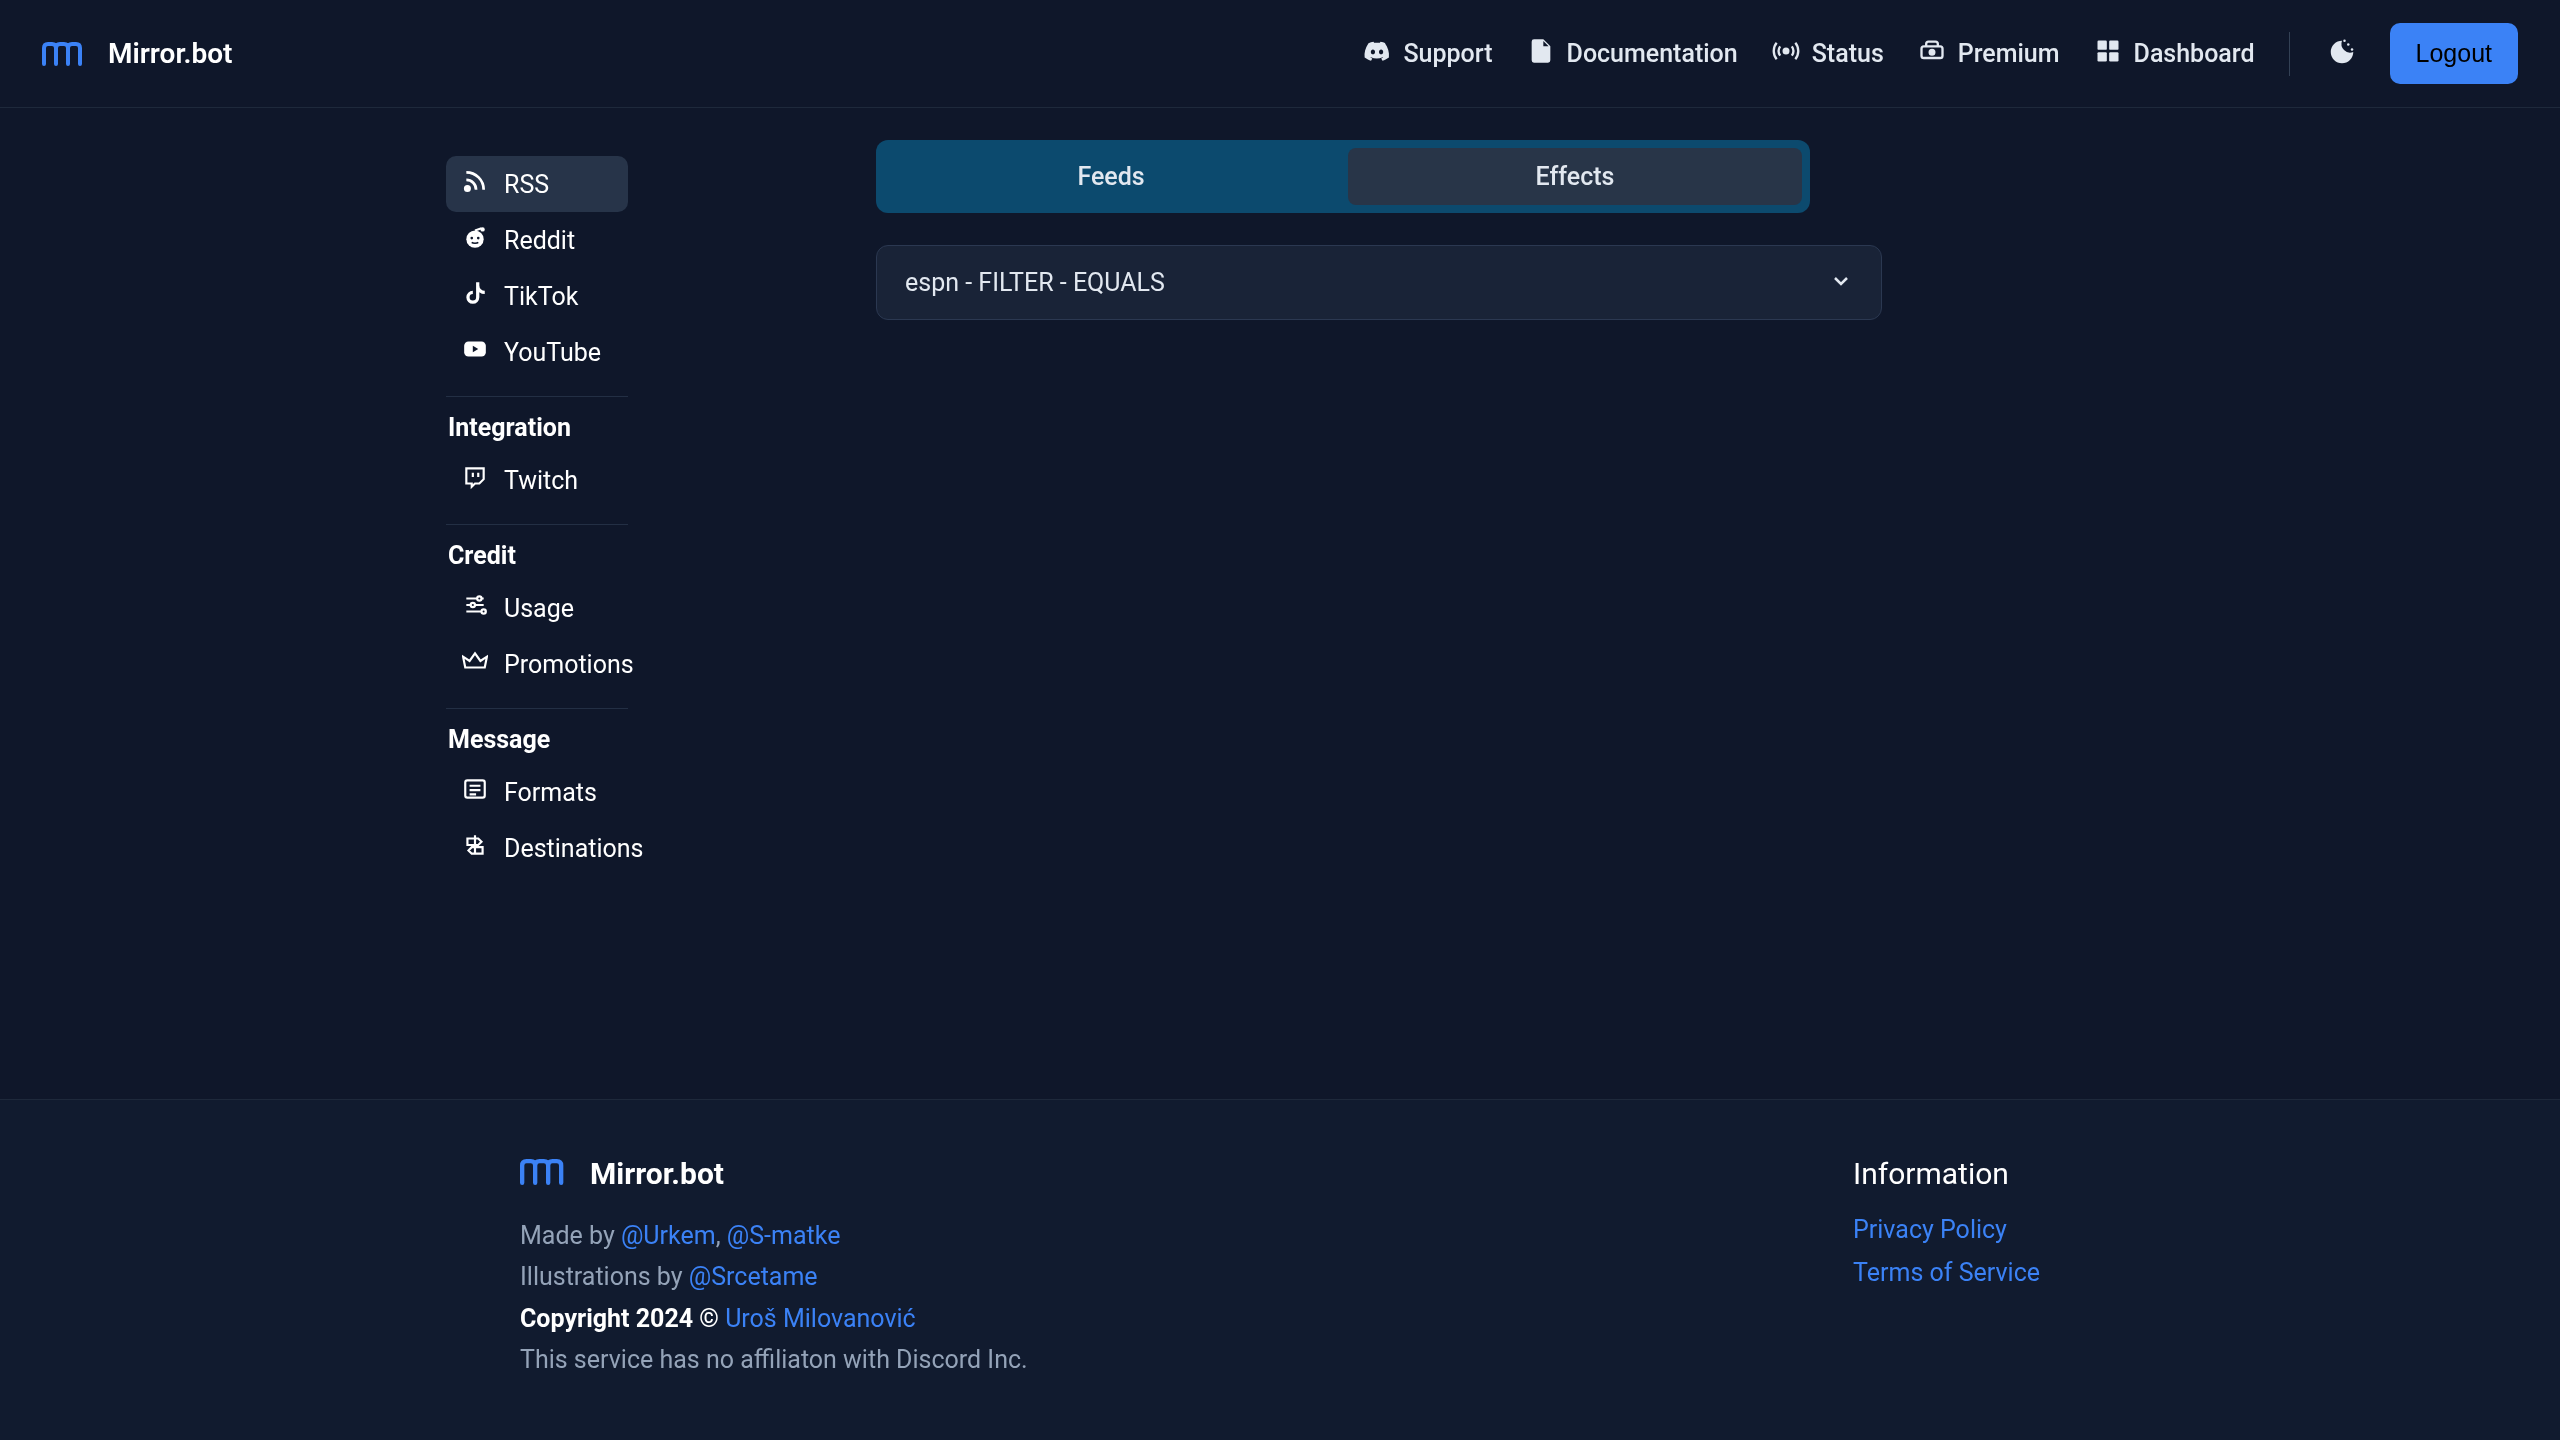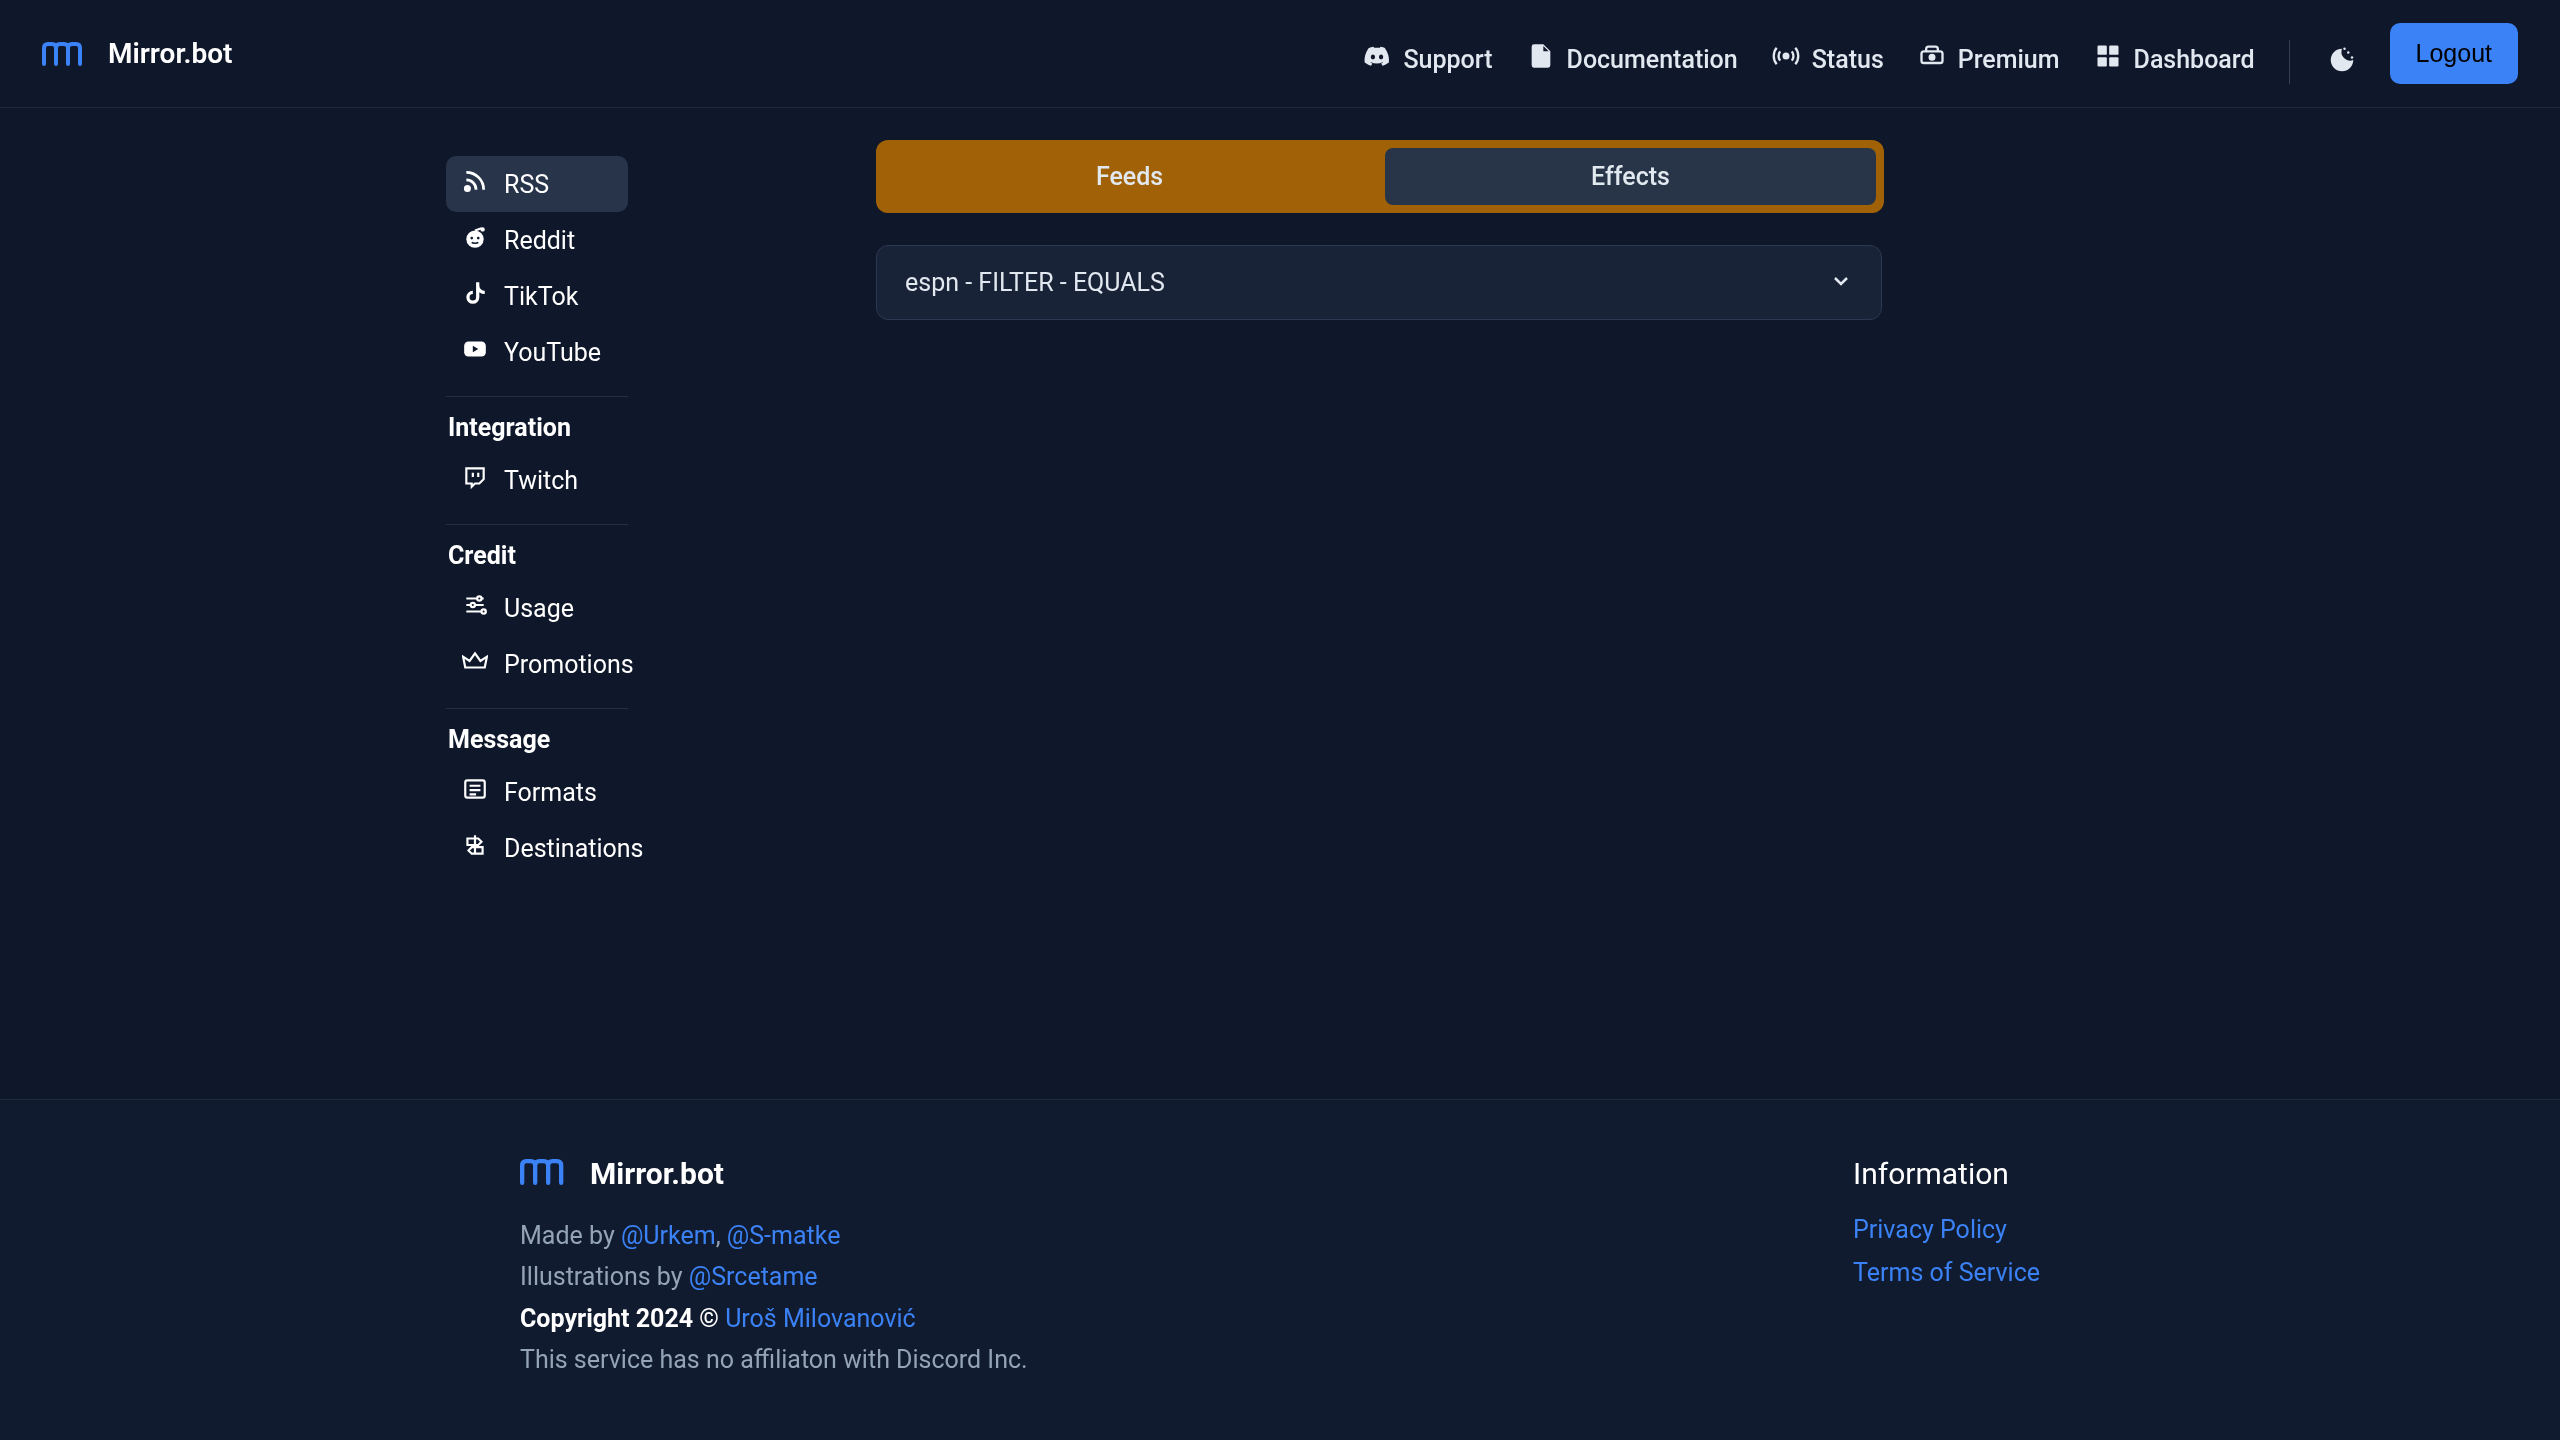--- a/index.html
+++ b/index.html
@@ -18,21 +18,21 @@
       height: 108px;
       border-bottom: 1px solid #1e293b;
       display: flex;
       align-items: center;
       justify-content: space-between;
       padding: 0 42px;
     }
     .logo-wrap { display: flex; align-items: center; gap: 18px; }
     .logo-icon { width: 48px; height: 28px; display: flex; align-items: center; }
     .logo-text { font-size: 28px; font-weight: 600; color: #fff; }
-    .nav-links { display: flex; align-items: flex-end; gap: 26px; }
+    .nav-links { display: flex; align-items: center; gap: 26px; }
     .nav-link {
       display: flex; align-items: center; gap: 12px;
       color: #e2e8f0; font-size: 25px; font-weight: 500;
       cursor: pointer; text-decoration: none;
       padding: 8px 4px;
     }
     .nav-link svg { width: 28px; height: 28px; }
     .nav-divider { width: 1px; height: 44px; background: #334155; margin: 0 4px; }
     .theme-toggle {
       width: 44px; height: 44px; display:flex; align-items:center; justify-content:center;
@@ -56,22 +56,22 @@
       display: flex; align-items: center; gap: 16px;
       padding: 12px 16px; border-radius: 10px;
       cursor: pointer; font-size: 25px; color: #ffffff;
       width: 182px;
     }
     .side-item.active { background: #273449; }
     .side-item svg { width: 26px; height: 26px; flex-shrink:0; }
     .side-divider { height:1px; background:#232f44; width:182px; margin: 16px 0; }
     .content { flex:1; padding: 32px 0 0 0; }
     .tabs-wrap {
-      width: 1008px; display:flex; gap:10px;
-      background:#a16207; padding:8px; border-radius:12px;
+      width: 934px; display:flex; gap:10px;
+      background:#0c4a6e; padding:8px; border-radius:12px;
     }
     .tab {
       flex:1; text-align:center; padding:14px 0; border-radius:8px;
       font-size:25px; font-weight:500; cursor:pointer; color:#e2e8f0;
     }
     .tab.active { background:#283548; }
     .dropdown {
       width:1006px; margin-top:32px;
       background:#192337; border:1px solid #2b3851; border-radius:12px;
       padding: 22px 28px; display:flex; align-items:center; justify-content:space-between;

